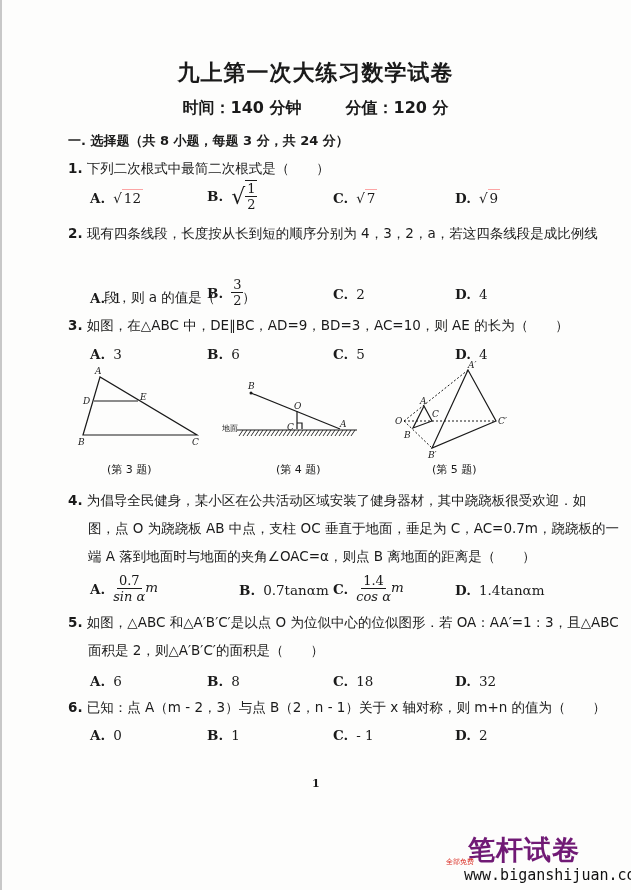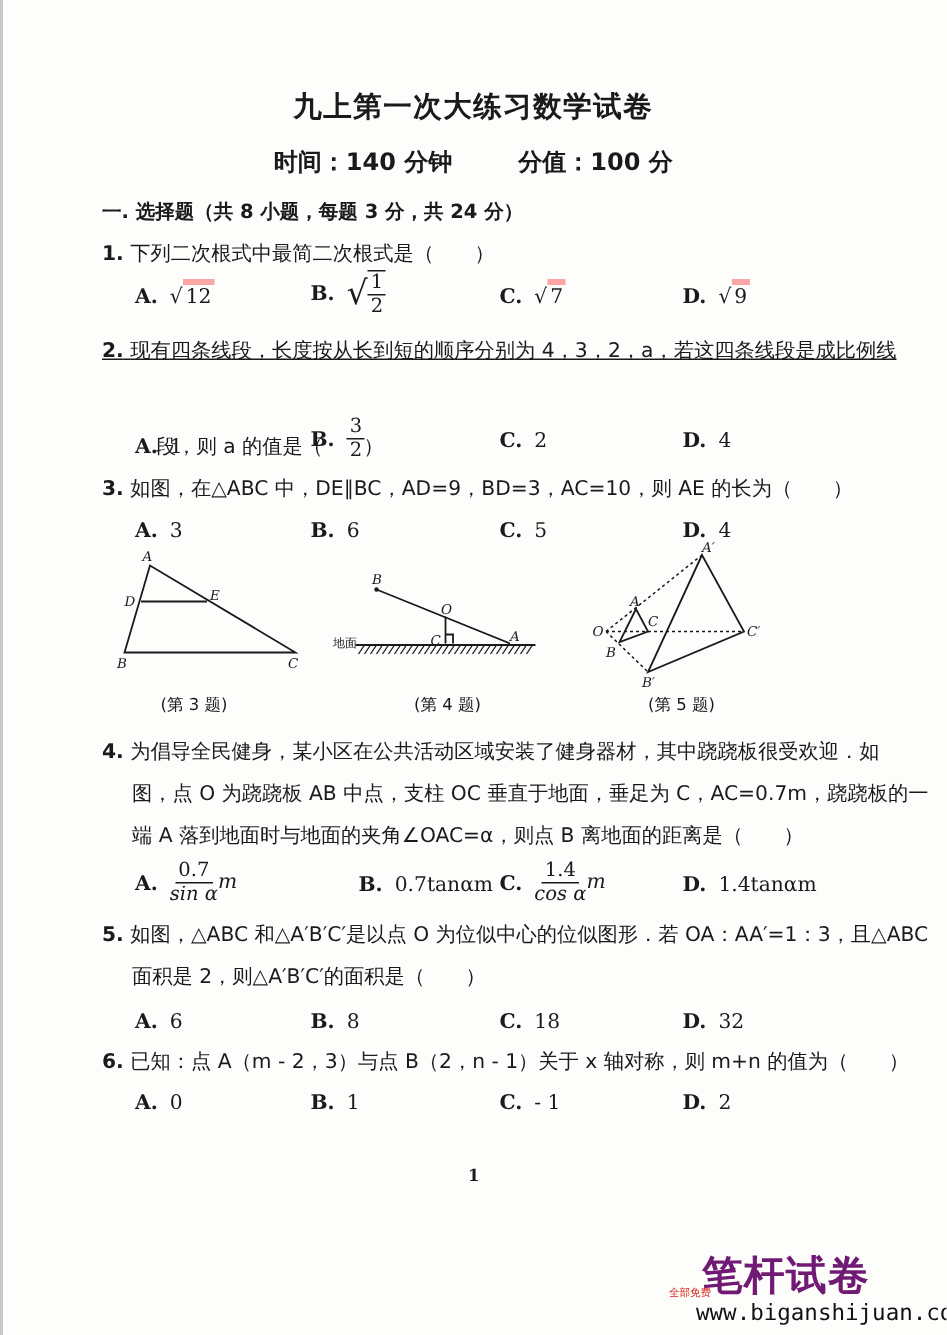--- a/index.html
+++ b/index.html
@@ -4,47 +4,47 @@
 <style>
   html, body { margin:0; padding:0; }
   body {
     width:631px; height:890px; position:relative; overflow:hidden;
     background:#fdfdfc;
     font-family: "DejaVu Serif", "Liberation Serif", serif;
     color:#1a1a1a;
   }
   .left-edge { position:absolute; left:0; top:0; width:2px; height:890px; background:#c8c8c8; }
   .abs { position:absolute; white-space:nowrap; }
-  .title { left:0; width:631px; top:58px; text-align:center; font-size:19px; font-weight:bold; letter-spacing:1px; font-family:"DejaVu Sans", sans-serif; }
+  .title { left:0; width:631px; top:58px; text-align:center; font-size:22px; font-weight:bold; letter-spacing:1px; font-family:"DejaVu Sans", sans-serif; }
   .subtitle { left:0; width:631px; top:98px; text-align:center; font-size:16px; font-weight:bold; font-family:"DejaVu Sans", sans-serif; }
   .subtitle span { display:inline-block; }
   .subtitle .gap { width:44px; }
   .section { left:68px; top:132px; font-size:13px; font-weight:bold; font-family:"DejaVu Sans", sans-serif; }
   .q { font-size:13.5px; font-family:"DejaVu Sans", sans-serif; }
   .opt { font-size:13.5px; font-family:"DejaVu Serif", serif; }
   .optlabel { font-weight:bold; margin-right:8px; }
   .frac { display:inline-flex; flex-direction:column; align-items:center; vertical-align:middle; font-size:13px; line-height:15px; }
   .frac .num { border-bottom:1px solid #1a1a1a; padding:0 2px; }
   .sqrt { display:inline-block; }
-  .sqrt .rad { border-top:4px solid #fca5a5; padding:0 2px; }
+  .sqrt .rad { border-top:1px solid #fca5a5; padding:0 2px; }
   .caption { font-size:11px; font-family:"DejaVu Sans", sans-serif; }
   .pagenum { left:312px; top:777px; font-size:11px; font-weight:bold; }
   .wm-cn { left:468px; top:832px; font-size:27px; font-weight:bold; font-family:"DejaVu Sans", sans-serif; color:#701a75; letter-spacing:1px; }
   .wm-red { left:446px; top:857px; font-size:7px; color:#d9261c; font-family:"DejaVu Sans", sans-serif; }
   .wm-url { left:464px; top:866px; font-size:15px; font-family:"DejaVu Sans Mono", monospace; color:#111; }
   svg text { font-family:"DejaVu Serif", serif; font-style:italic; font-size:9px; fill:#1a1a1a; }
 </style>
 </head>
 <body>
 
 <div class="left-edge"></div>
 
 <div class="abs title">九上第一次大练习数学试卷</div>
 <div class="abs subtitle">
-  <span>时间：140 分钟</span><span class="gap"></span><span>分值：100 分</span>
+  <span>时间：140 分钟</span><span class="gap"></span><span>分值：120 分</span>
 </div>
 
 <div class="abs section">一. 选择题（共 8 小题，每题 3 分，共 24 分）</div>
 
 <div class="abs q" style="left:68px;top:160px;">
   <b>1.</b> <span>下列二次根式中最简二次根式是（　　）</span>
 </div>
 <div class="abs opt" style="left:90px;top:190px;">
   <span class="optlabel">A.</span><span class="sqrt">√<span class="rad">12</span></span>
 </div>
@@ -54,21 +54,21 @@
       <span>2</span>
     </span>
 </div>
 <div class="abs opt" style="left:333px;top:190px;">
   <span class="optlabel">C.</span><span class="sqrt">√<span class="rad">7</span></span>
 </div>
 <div class="abs opt" style="left:455px;top:190px;">
   <span class="optlabel">D.</span><span class="sqrt">√<span class="rad">9</span></span>
 </div>
 
-<div class="abs q" style="left:68px;top:225px;text-decoration:underline;">
+<div class="abs q" style="left:68px;top:225px;">
   <b>2.</b> <span>现有四条线段，长度按从长到短的顺序分别为 4，3，2，a，若这四条线段是成比例线</span>
 </div>
 <div class="abs q" style="left:104px;top:251px;margin-top:38px;">段，则 a 的值是（　　）</div>
 <div class="abs opt" style="left:90px;top:290px;">
   <span class="optlabel">A.</span><span>1</span>
 </div>
 <div class="abs opt" style="left:207px;top:277px;">
   <span class="optlabel" style="vertical-align:middle;">B.</span><span class="frac">
       <span class="num">3</span>
       <span>2</span>

